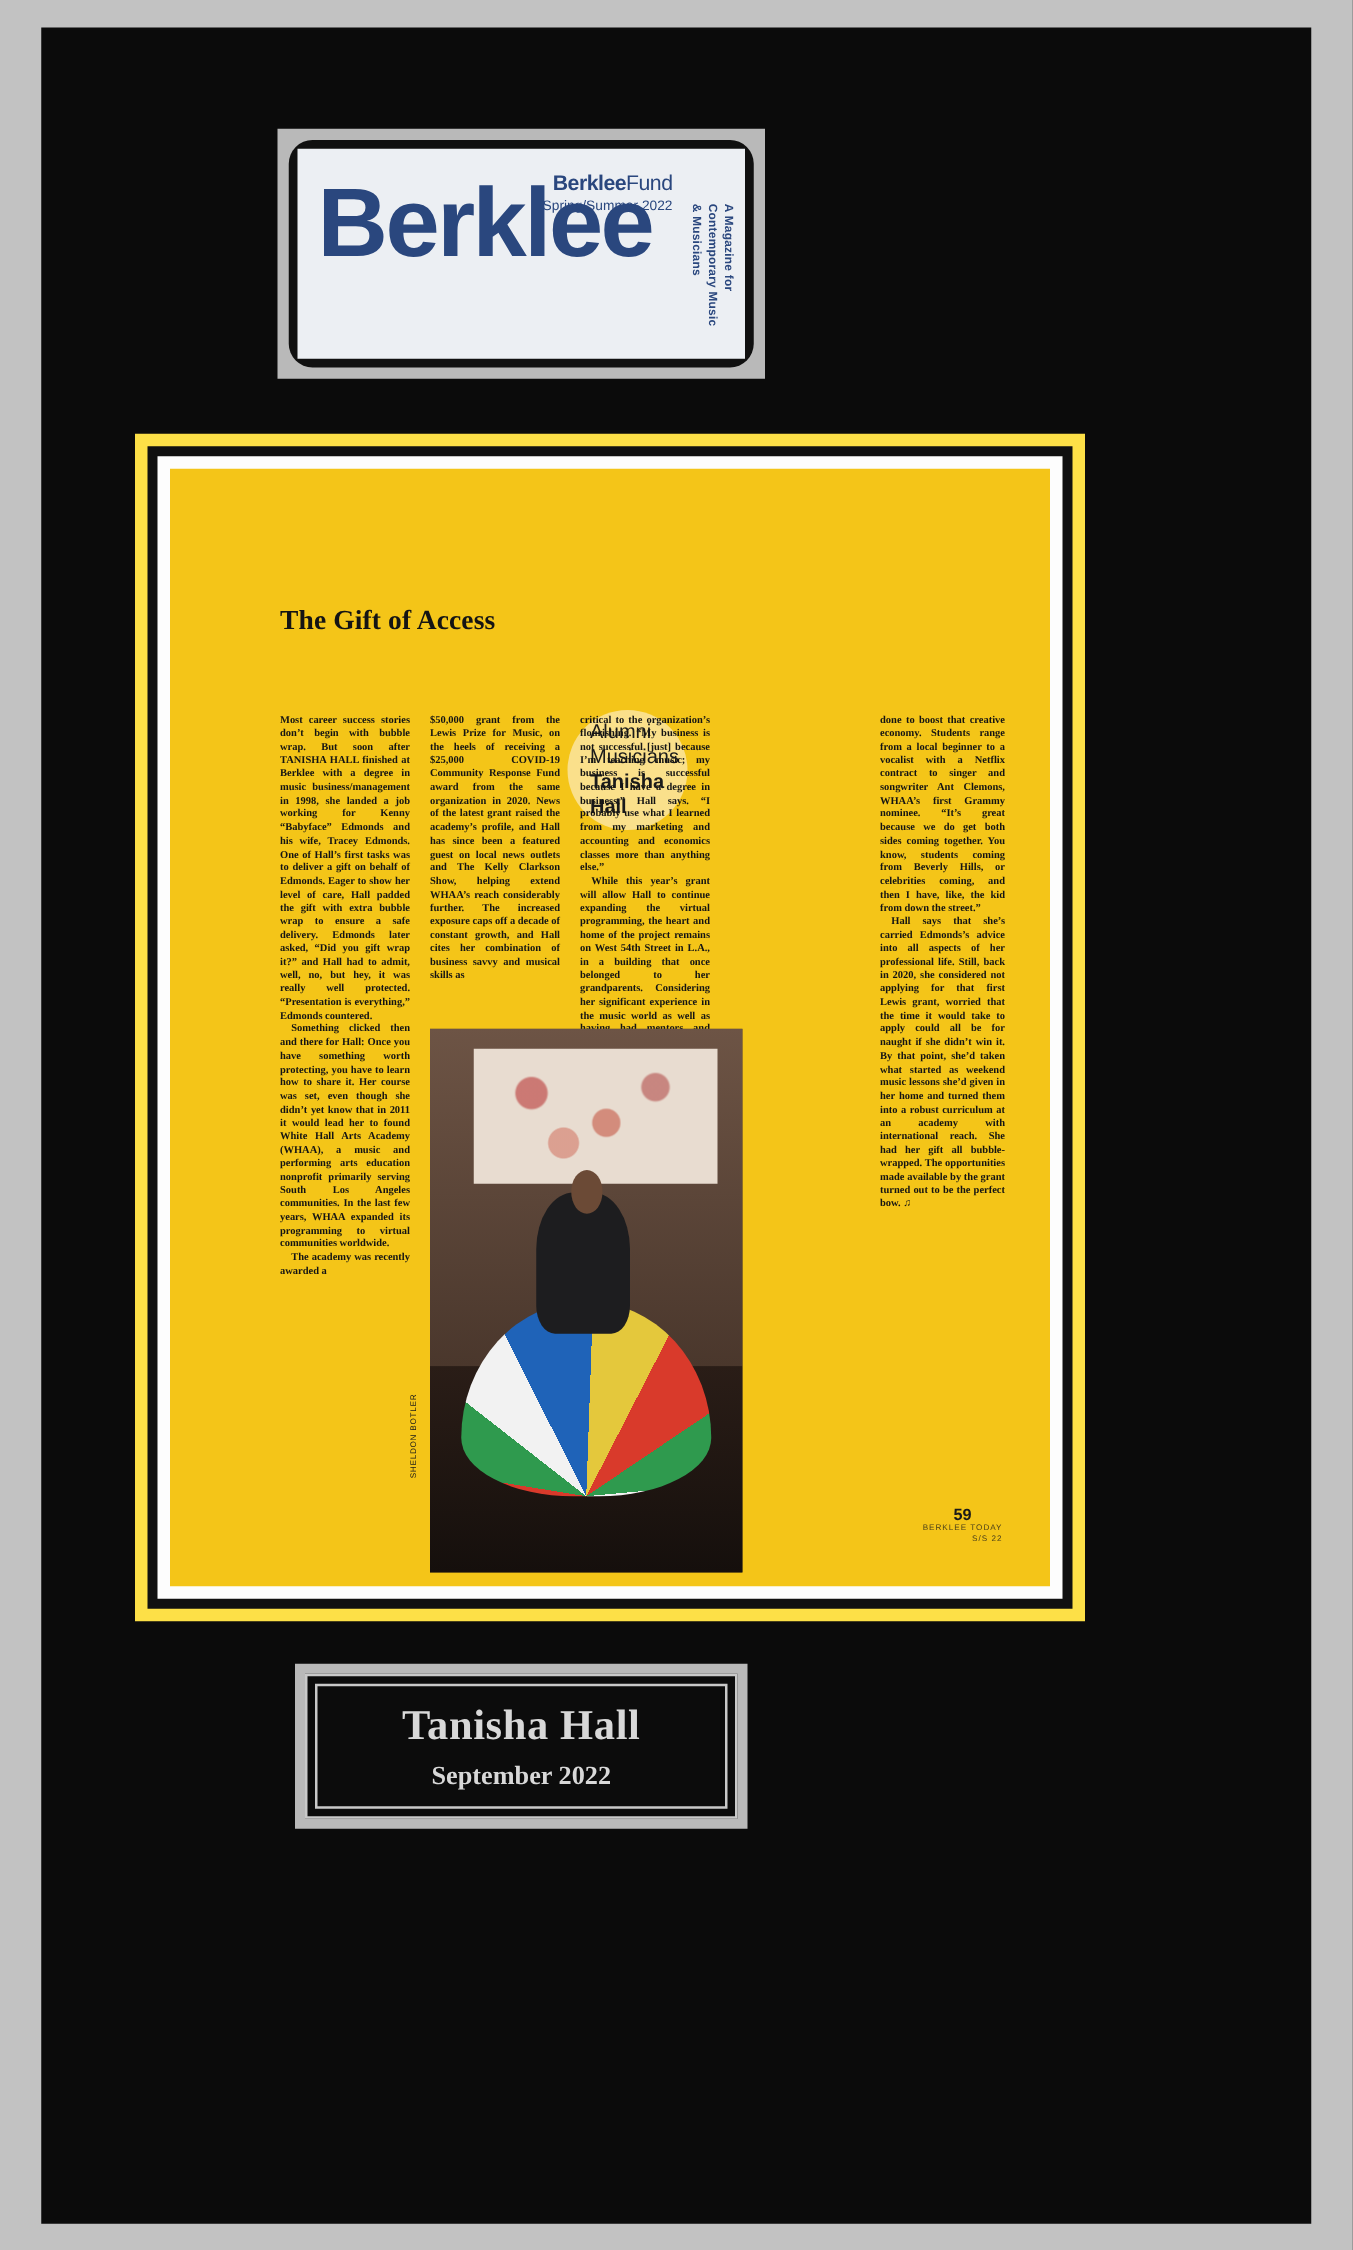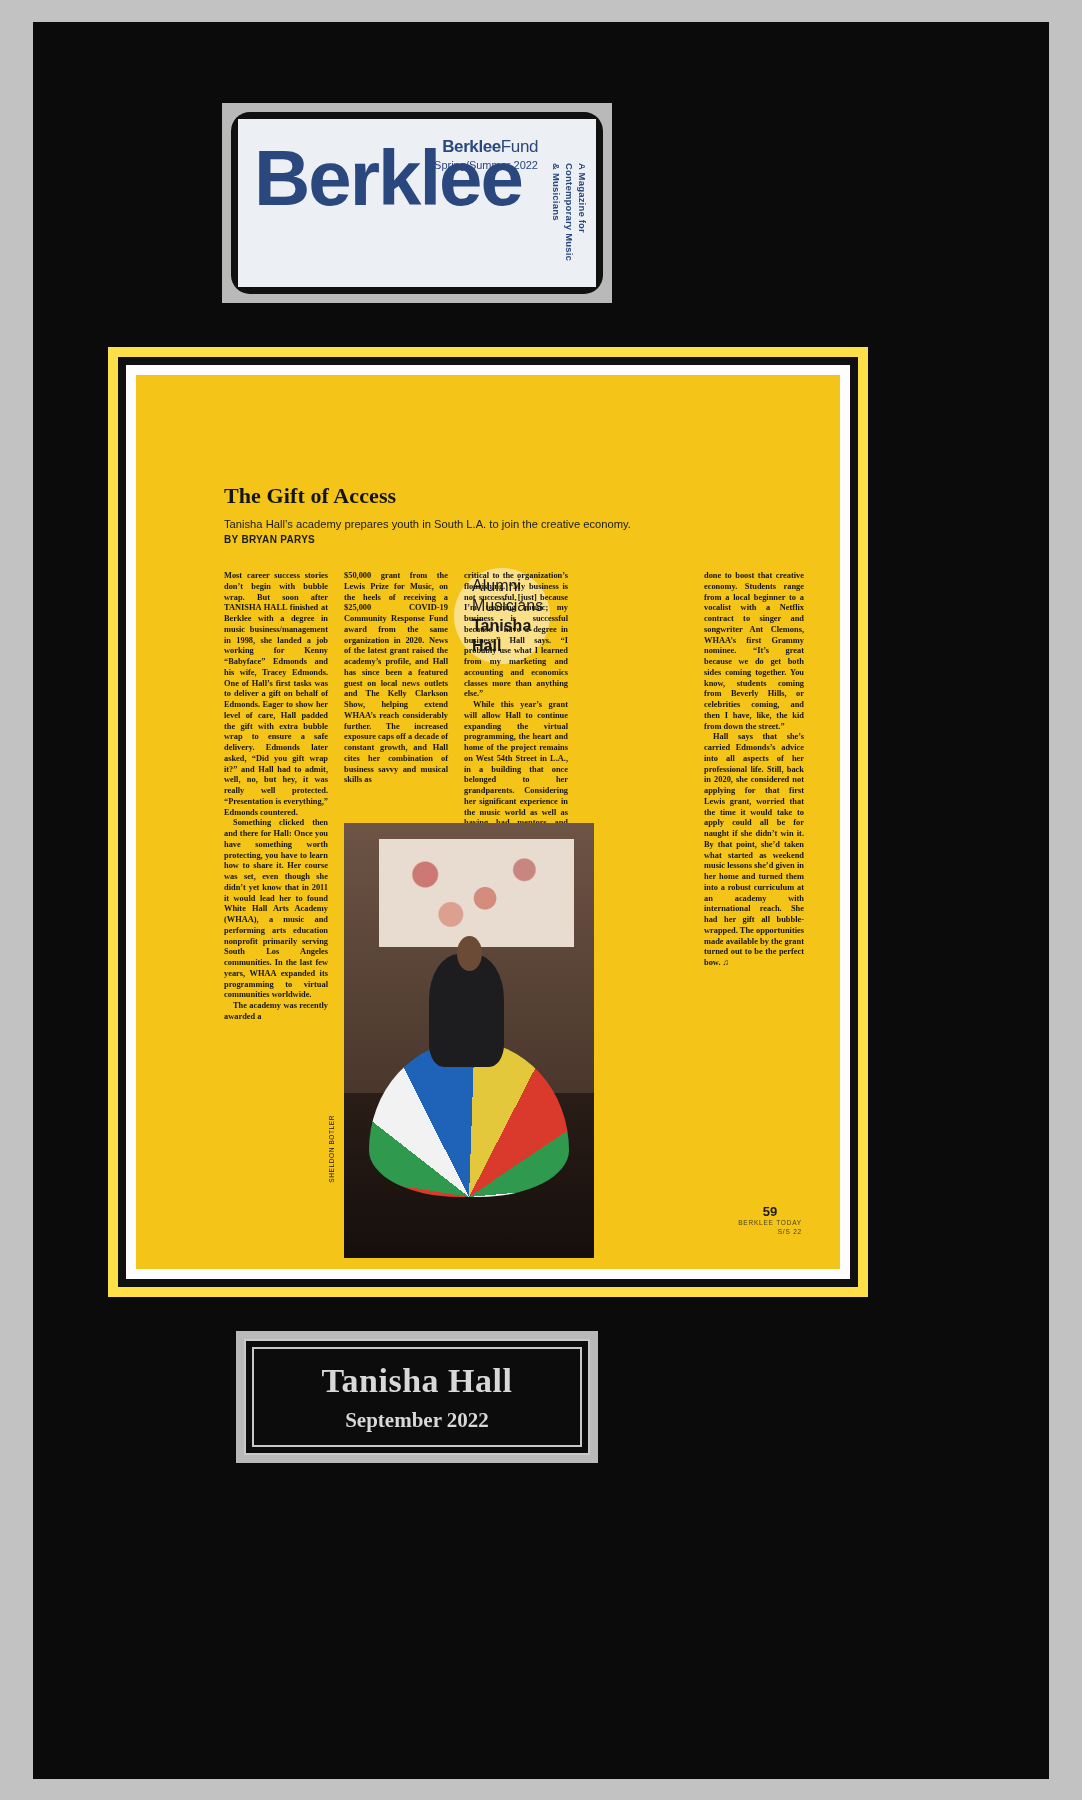--- a/index.html
+++ b/index.html
@@ -300,24 +300,20 @@
       </div>
     </div>
   </div>
 
   <div class="art-outer">
     <div class="art-mid">
       <div class="art-white">
         <div class="art-page">
 
           <div class="headline">The Gift of Access</div>
-          <div class="deck">
-            <span>Tanisha Hall’s academy prepares youth in South L.A. to join the creative economy.</span>
-            <span class="byline">BY BRYAN PARYS</span>
-          </div>
 
           <div class="spotlight">
             <div>Alumni</div>
             <div>Musicians</div>
             <div><b>Tanisha Hall</b></div>
           </div>
 
           <div class="cols">
             <div class="col col1">
               <p class="first">Most career success stories don’t begin with bubble wrap. But soon after TANISHA HALL finished at Berklee with a degree in music business/management in 1998, she landed a job working for Kenny “Babyface” Edmonds and his wife, Tracey Edmonds. One of Hall’s first tasks was to deliver a gift on behalf of Edmonds. Eager to show her level of care, Hall padded the gift with extra bubble wrap to ensure a safe delivery. Edmonds later asked, “Did you gift wrap it?” and Hall had to admit, well, no, but hey, it was really well protected. “Presentation is everything,” Edmonds countered.</p>

